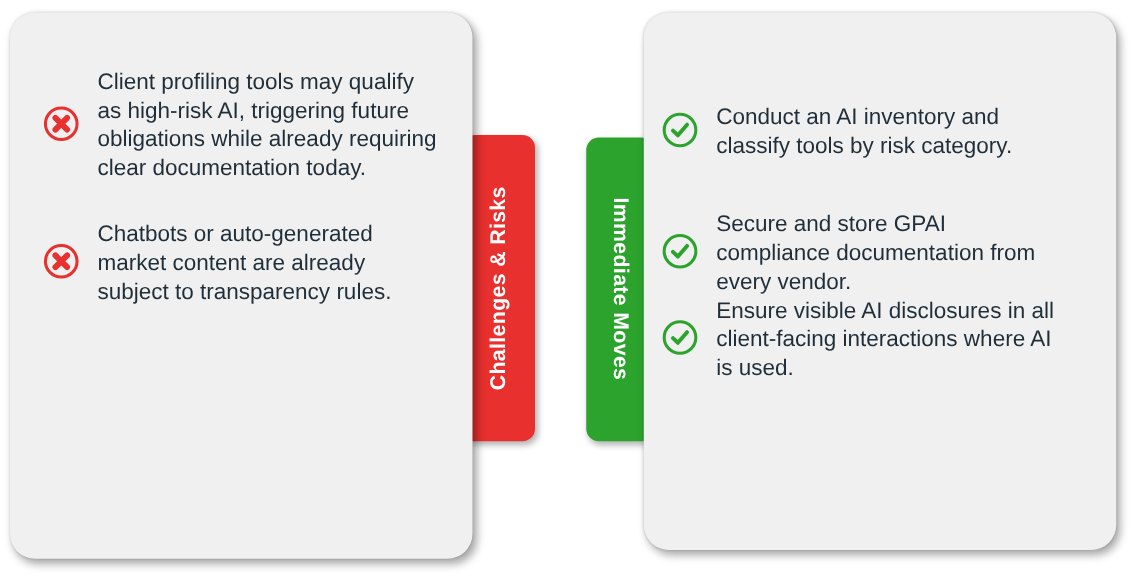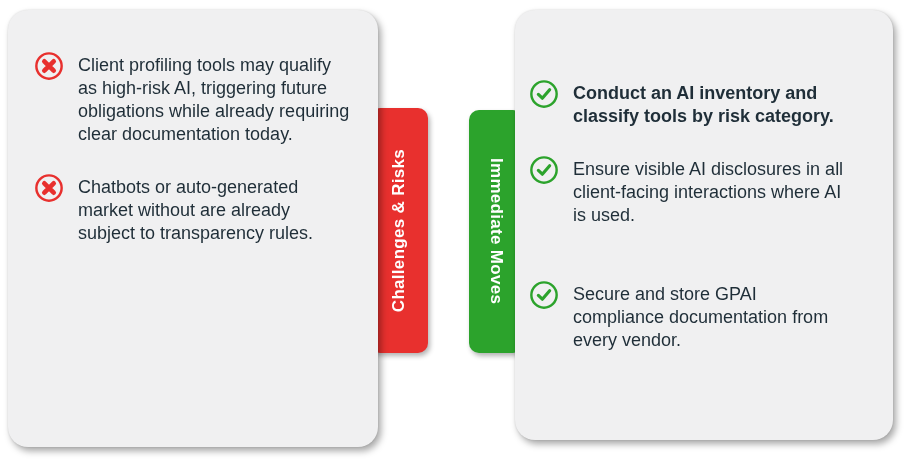--- a/index.html
+++ b/index.html
@@ -59,26 +59,26 @@
     font-weight: 700;
     font-size: 17px;
     letter-spacing: 0.3px;
     white-space: nowrap;
     writing-mode: vertical-rl;
   }
   
   .tab-red .tab-label { transform: rotate(180deg); }
   .bullet-row {
     display: flex;
-    align-items: flex-start;
+    align-items: center;
     gap: 14px;
   }
   .card-left .bullet-row.r1 { margin-bottom: 30px; }
   .card-left .bullet-row.r2 { margin-bottom: 34px; }
-  .card-right .bullet-row.r1 { margin-bottom: 30px; font-weight: bold; }
+  .card-right .bullet-row.r1 { margin-bottom: 40px; }
   .card-right .bullet-row.r2 { margin-bottom: 56px; }
   .bullet-icon {
     flex: 0 0 30px;
     width: 30px; height: 30px;
     margin-top: -3px;
   }
   .bullet-icon.red { color: var(--red, #e8302e); }
   .bullet-icon.green { color: var(--green, #2ca32c); }
   .bullet-text {
     color: var(--text, #1f2e38);
@@ -116,59 +116,59 @@
     </div>
 
     <div class="bullet-row r2">
       <span class="bullet-icon red">
         <svg width="30" height="30" viewBox="0 0 32 32" fill="none">
           <circle cx="16" cy="16" r="13.5" stroke="currentColor" stroke-width="2.6"></circle>
           <path d="M11 11 L21 21 M21 11 L11 21" stroke="currentColor" stroke-width="5" stroke-linecap="round"></path>
         </svg>
       </span>
       <div class="bullet-text">Chatbots or auto-generated
-market without are already
+market content are already
 subject to transparency rules.</div>
     </div>
 
 
   </div>
 
   <div class="card card-right">
 
     <div class="bullet-row r1">
       <span class="bullet-icon green">
         <svg width="30" height="30" viewBox="0 0 32 32" fill="none">
           <circle cx="16" cy="16" r="13.5" stroke="currentColor" stroke-width="2.6"></circle>
           <path d="M10 16.5 L14.2 20.5 L22 11.5" stroke="currentColor" stroke-width="3.4" stroke-linecap="round" stroke-linejoin="round"></path>
         </svg>
       </span>
       <div class="bullet-text">Conduct an AI inventory and
 classify tools by risk category.</div>
     </div>
 
+    <div class="bullet-row r3">
+      <span class="bullet-icon green">
+        <svg width="30" height="30" viewBox="0 0 32 32" fill="none">
+          <circle cx="16" cy="16" r="13.5" stroke="currentColor" stroke-width="2.6"></circle>
+          <path d="M10 16.5 L14.2 20.5 L22 11.5" stroke="currentColor" stroke-width="3.4" stroke-linecap="round" stroke-linejoin="round"></path>
+        </svg>
+      </span>
+      <div class="bullet-text">Secure and store GPAI
+compliance documentation from
+every vendor.</div>
+    </div>
+
     <div class="bullet-row r2">
       <span class="bullet-icon green">
         <svg width="30" height="30" viewBox="0 0 32 32" fill="none">
           <circle cx="16" cy="16" r="13.5" stroke="currentColor" stroke-width="2.6"></circle>
           <path d="M10 16.5 L14.2 20.5 L22 11.5" stroke="currentColor" stroke-width="3.4" stroke-linecap="round" stroke-linejoin="round"></path>
         </svg>
       </span>
       <div class="bullet-text">Ensure visible AI disclosures in all
 client-facing interactions where AI
 is used.</div>
     </div>
 
-    <div class="bullet-row r3">
-      <span class="bullet-icon green">
-        <svg width="30" height="30" viewBox="0 0 32 32" fill="none">
-          <circle cx="16" cy="16" r="13.5" stroke="currentColor" stroke-width="2.6"></circle>
-          <path d="M10 16.5 L14.2 20.5 L22 11.5" stroke="currentColor" stroke-width="3.4" stroke-linecap="round" stroke-linejoin="round"></path>
-        </svg>
-      </span>
-      <div class="bullet-text">Secure and store GPAI
-compliance documentation from
-every vendor.</div>
-    </div>
-
   </div>
 
 </div>
 
 </body></html>

